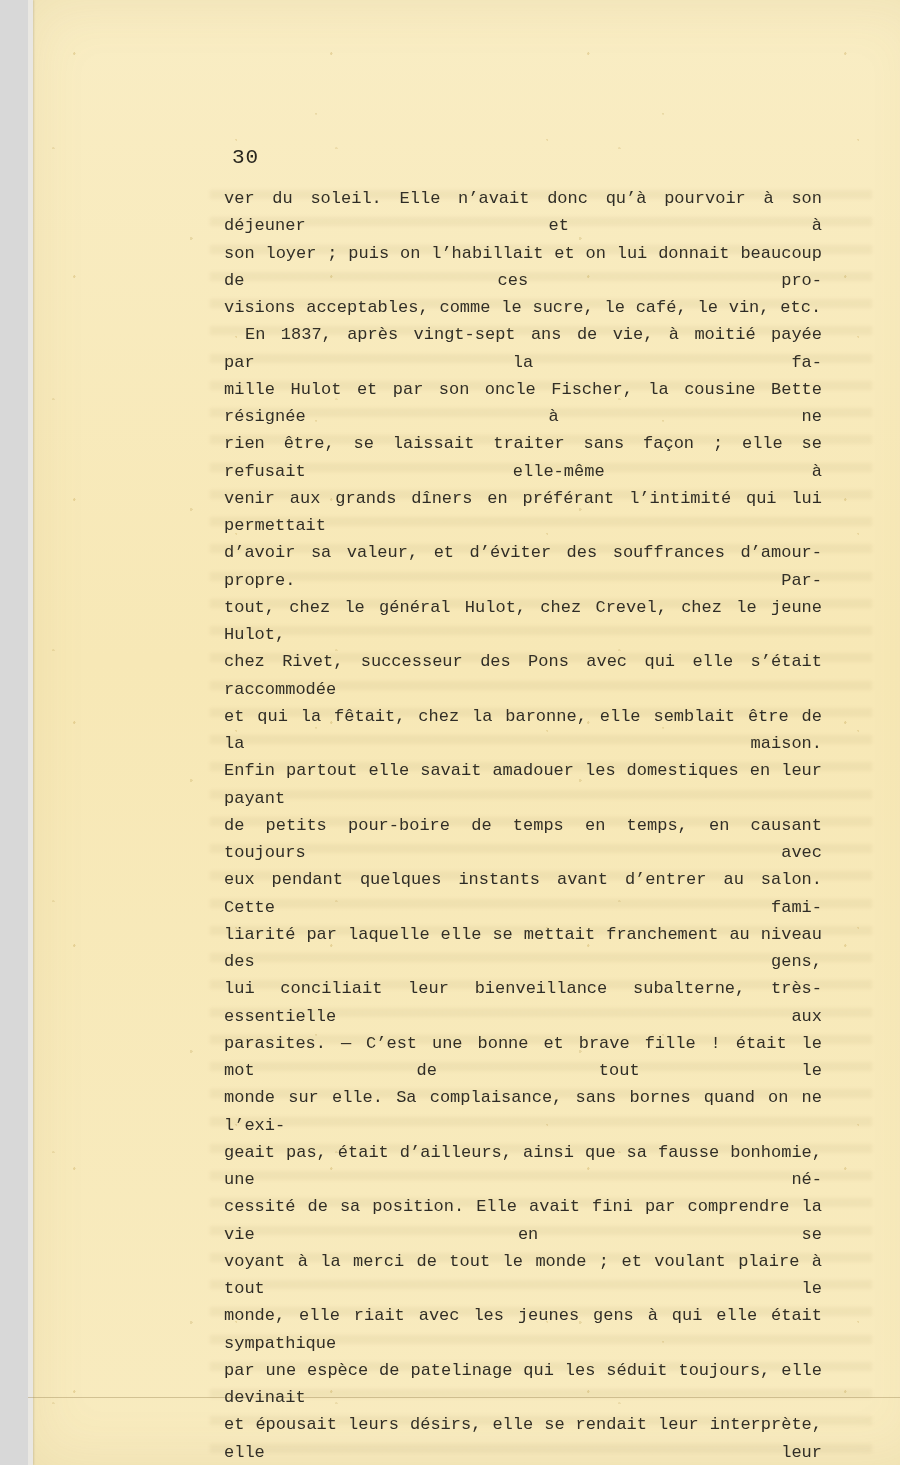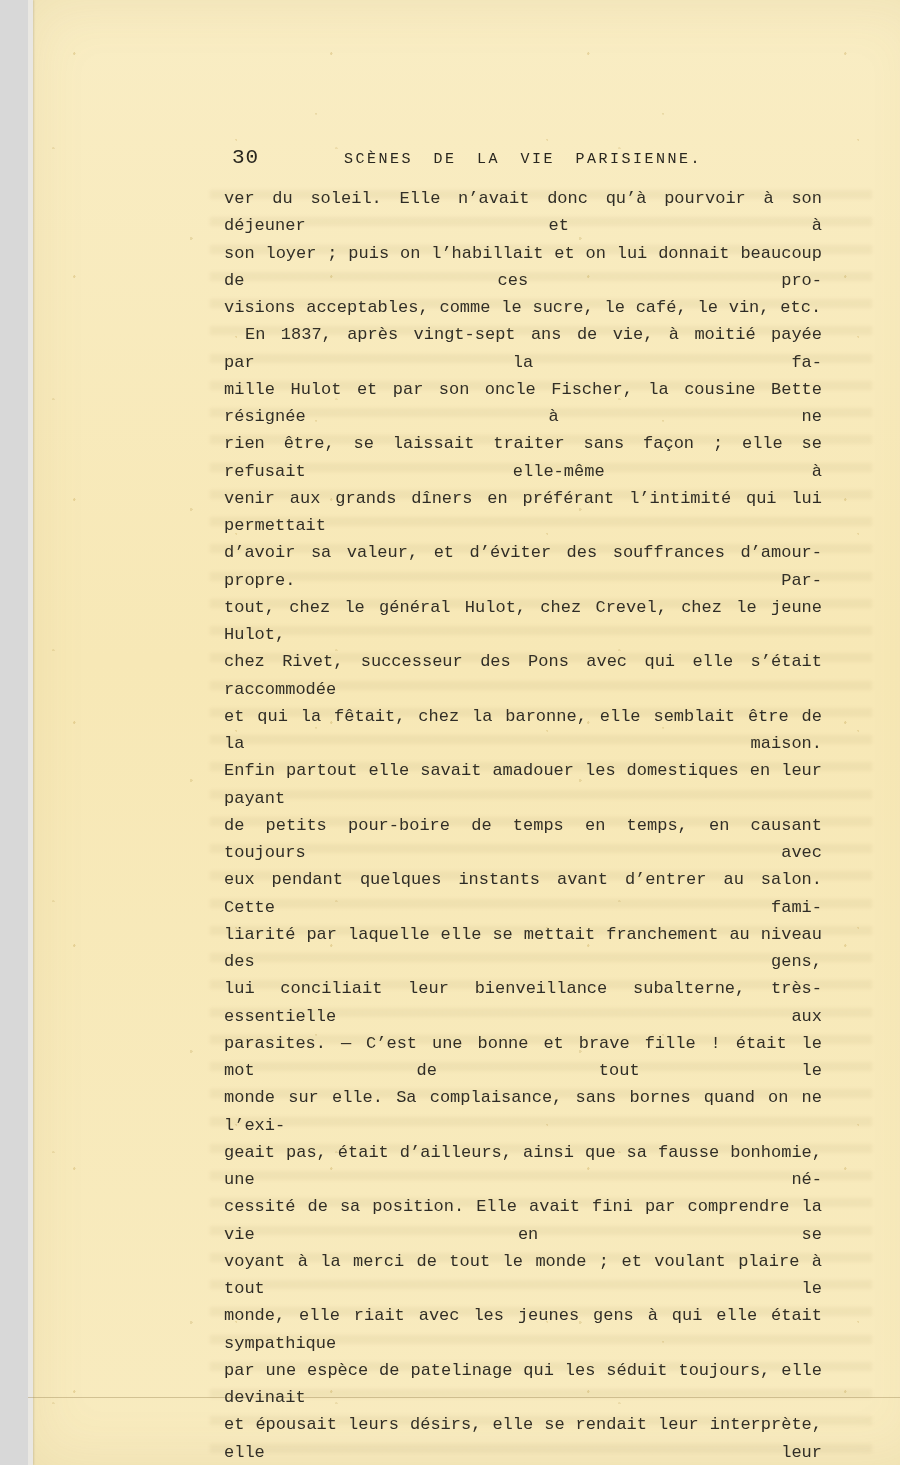--- a/index.html
+++ b/index.html
@@ -94,21 +94,20 @@
 </style>
 </head>
 <body>
 
 <div class="page">
   <div class="paper-edge"></div>
   <div class="scan-line"></div>
 
   <div class="header">
     <span class="pagenum">30</span>
-    <div class="running">SCÈNES DE LA VIE PARISIENNE.</div>
   </div>
 
   <div class="text-block" id="text-block">
       <div class="paragraph">
         <div class="line">ver du soleil. Elle n’avait donc qu’à pourvoir à son déjeuner et à</div>
         <div class="line">son loyer ; puis on l’habillait et on lui donnait beaucoup de ces pro-</div>
         <div class="line last">visions acceptables, comme le sucre, le café, le vin, etc.</div>
       </div>
       <div class="paragraph">
         <div class="line indent">En 1837, après vingt-sept ans de vie, à moitié payée par la fa-</div>

